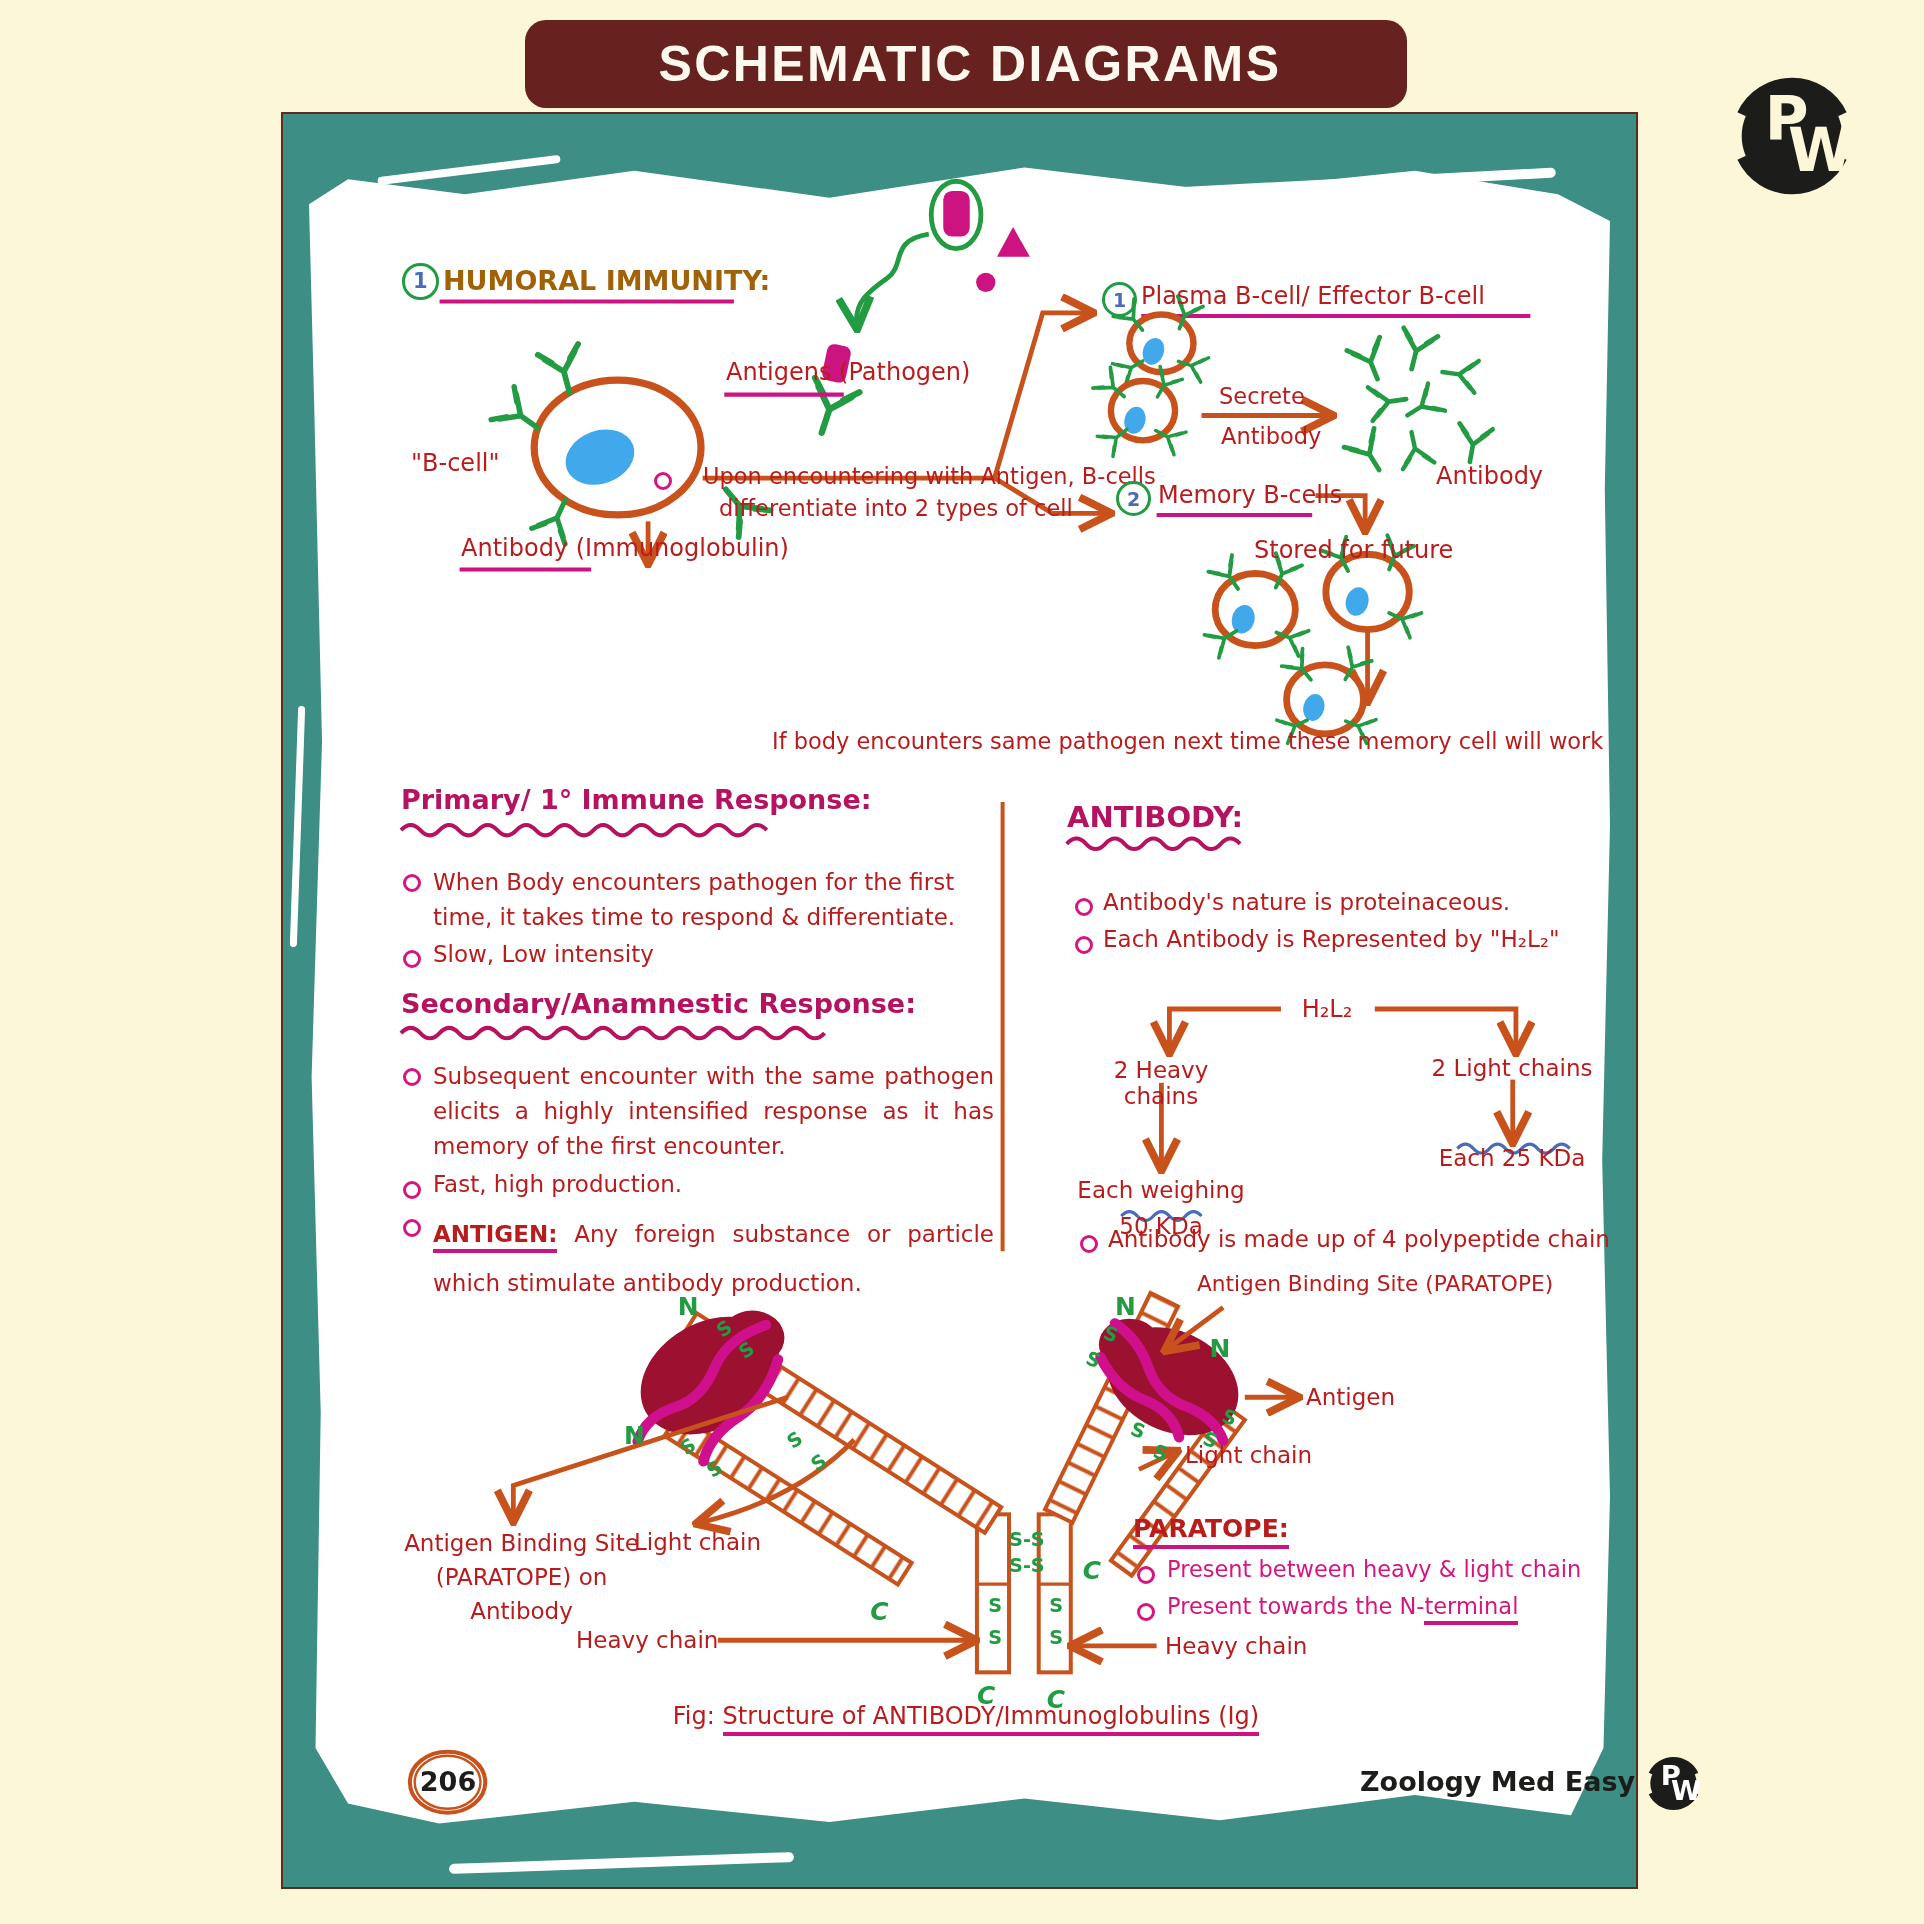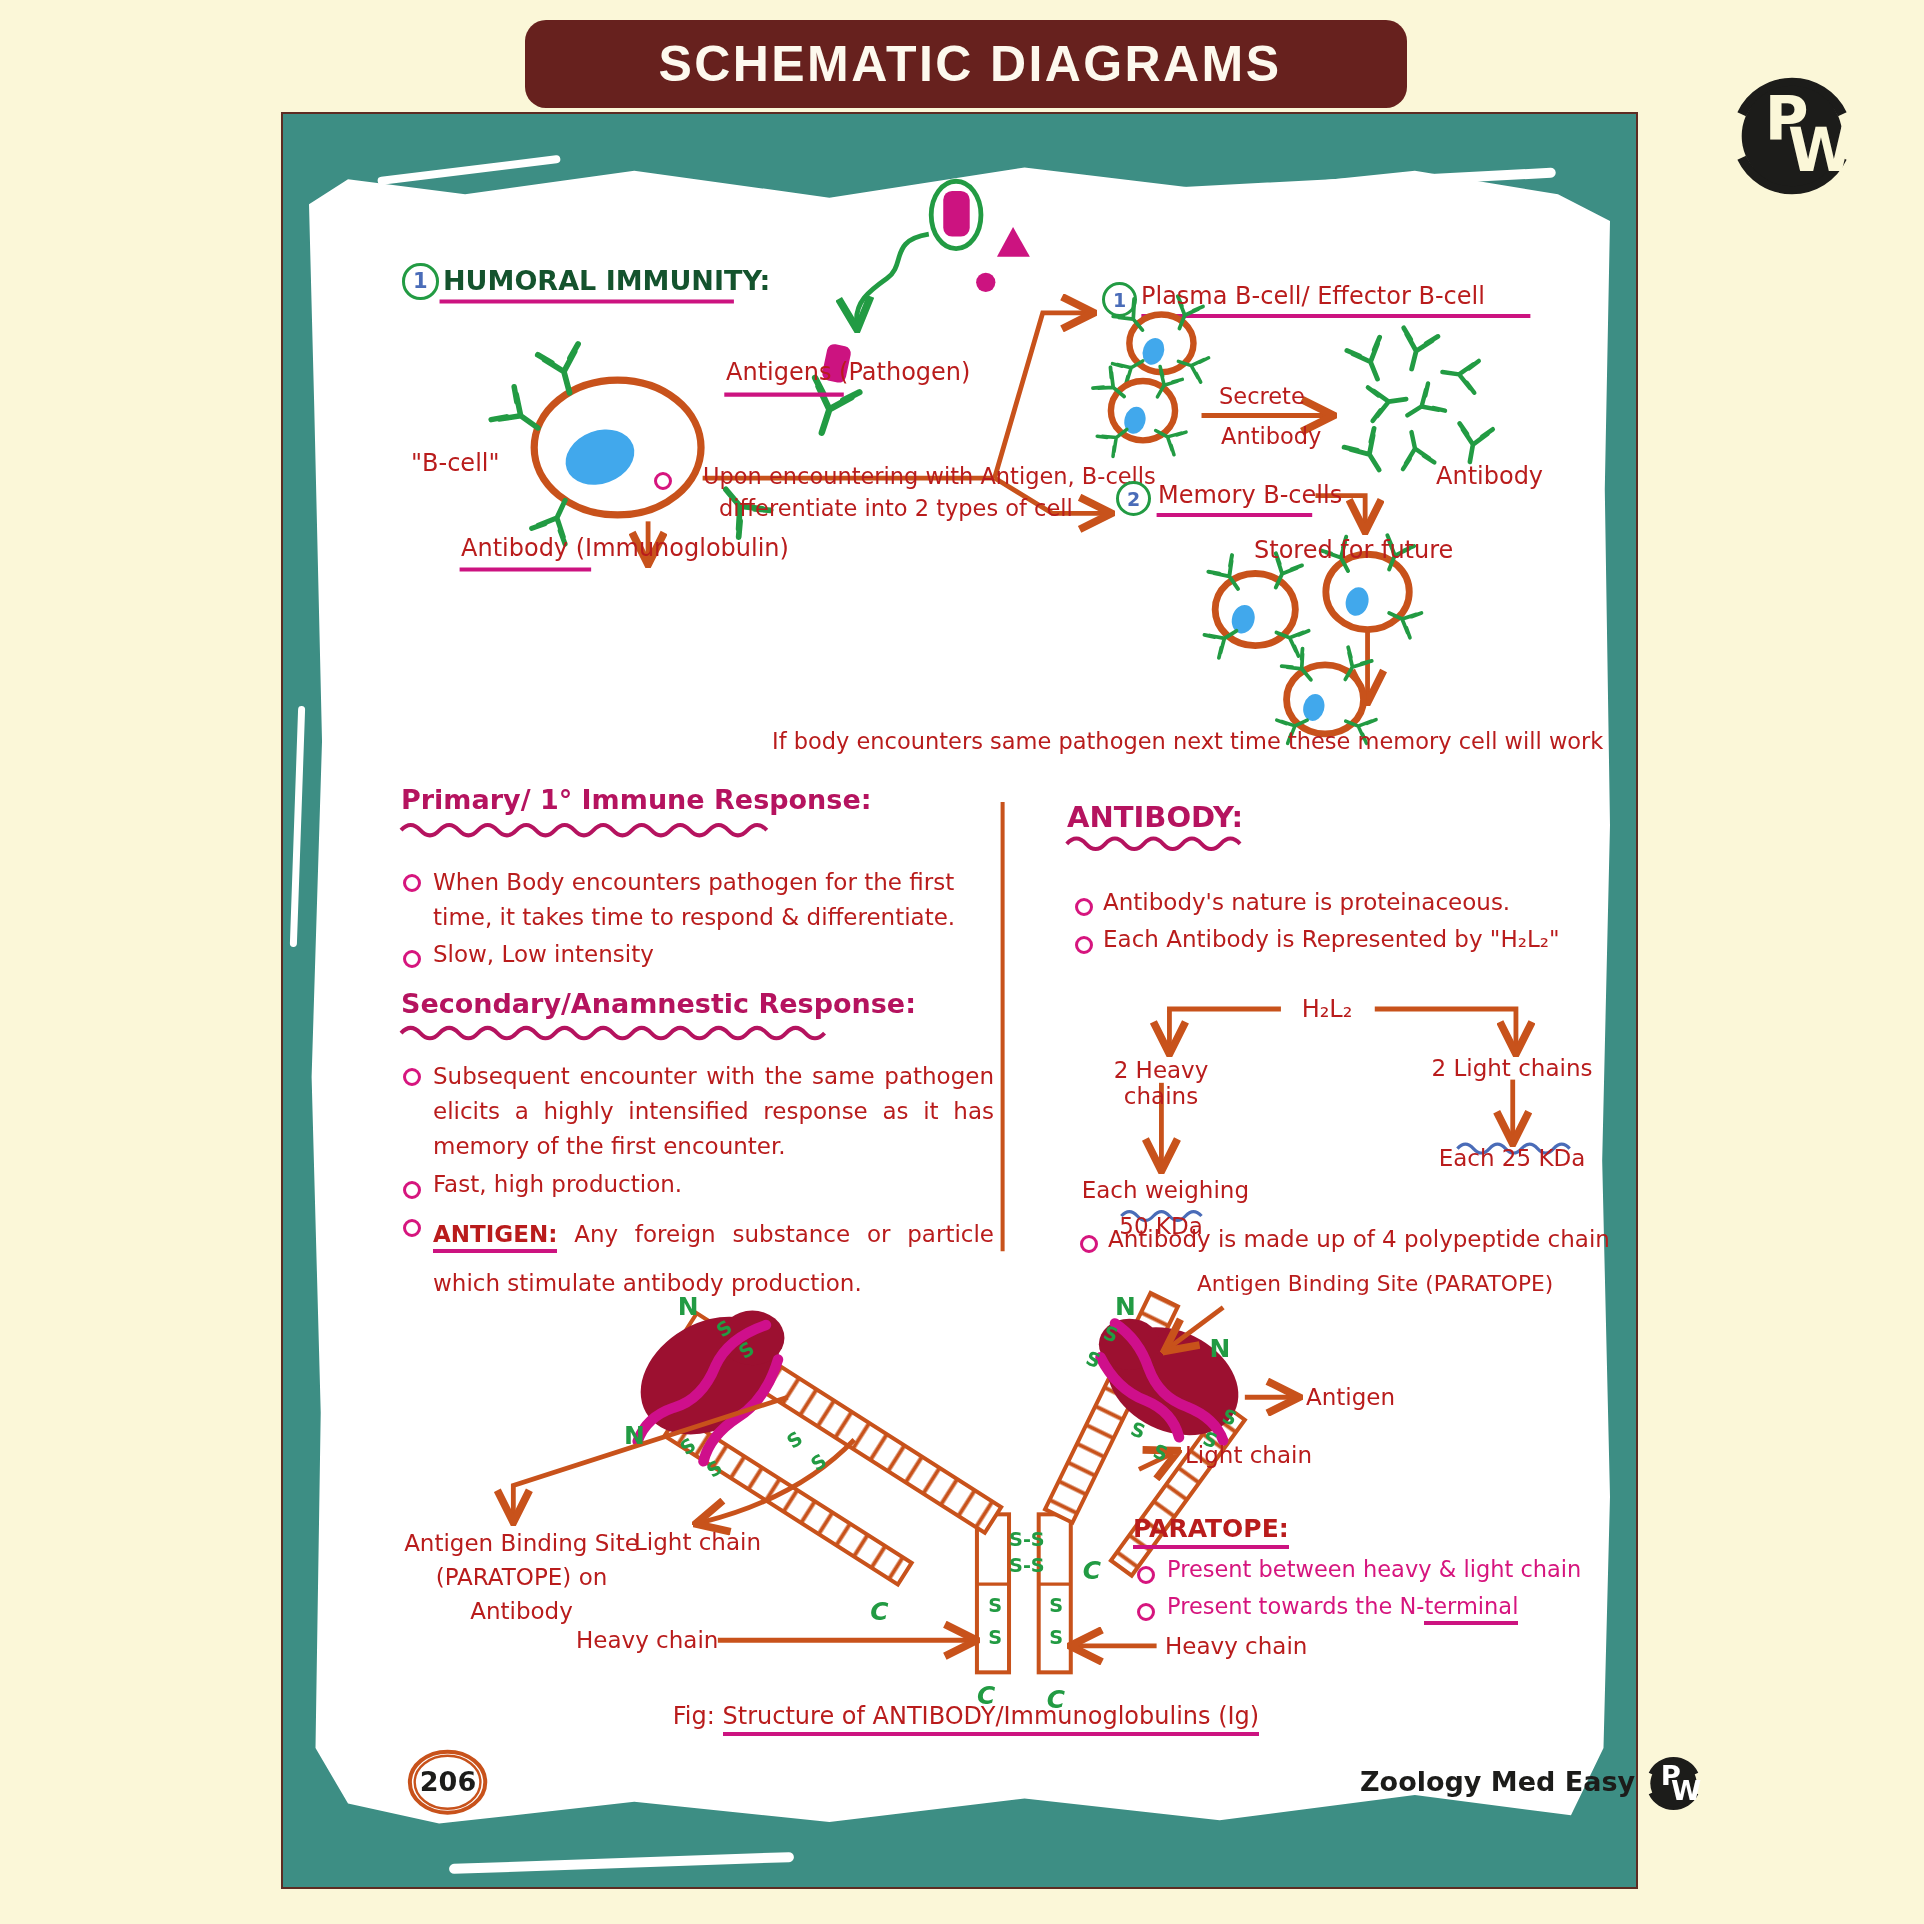--- a/index.html
+++ b/index.html
@@ -8,21 +8,21 @@
   
   .banner{left:525px;top:20px;width:874px;height:88px;background:#67211e;border-radius:21px;display:flex;align-items:center;justify-content:center;padding-left:8px;}
   .banner span{color:#fdf9ee;font-family:"Liberation Sans",sans-serif;font-weight:900;font-size:50px;letter-spacing:2.4px;}
   
   .frame{left:281px;top:112px;width:1357px;height:1777px;background:#3d8e84;border:2.4px solid #5e2b22;box-sizing:border-box;}
   .page{left:309px;top:154px;width:1301px;height:1678px;background:#ffffff;
     clip-path:polygon(0% 3%,3% 1.5%,12% 2.4%,25% 1%,40% 2.6%,55% .8%,70% 2.2%,85% 1%,96% 2.4%,100% 4%,99.6% 20%,100% 40%,99.4% 60%,100% 80%,99.5% 95%,97% 99%,85% 97.8%,70% 99.3%,55% 98%,40% 99.4%,25% 98.2%,10% 99.5%,3% 98.3%,.5% 95%,.9% 75%,.2% 55%,1% 35%,.4% 15%);}
   .streak{background:#ffffff;border-radius:9.6px;}
   
   .blue{color:#b91c1c;}
-  .green{color:#14532d;}
+  .green{color:#a16207;}
   .crimson{color:#b5135f;}
   .pink{color:#d6157e;}
   .black{color:#1c1c1a;}
   .t27{font-size:21.7px;} .t28{font-size:22.5px;} .t29{font-size:23px;} .t30{font-size:24px;} .t31{font-size:25px;} .t34{font-size:27px;} .t38{font-size:29px;}
   .bold{font-weight:bold;}
   .ctr{text-align:center;}
   .ul-mag{border-bottom:4px solid #cc1380;padding-bottom:2.4px;}
   .ring{display:inline-block;width:12px;height:12px;border:3.2px solid #d6157e;border-radius:50%;vertical-align:middle;}
   .circnum{position:absolute;border:3.2px solid #229b43;border-radius:50%;color:#4a6cb8;font-weight:bold;display:flex;align-items:center;justify-content:center;}
   .just{text-align:justify;}
@@ -301,21 +301,21 @@
 
 <div class="abs crimson bold t38" style="left:1067px;top:800px;">ANTIBODY:</div>
 <div class="abs" style="left:1075px;top:898px;"><span class="ring"></span></div>
 <div class="abs blue t29" style="left:1103px;top:889px;">Antibody's nature is proteinaceous.</div>
 <div class="abs" style="left:1075px;top:936px;"><span class="ring"></span></div>
 <div class="abs blue t29" style="left:1103px;top:926px;">Each Antibody is Represented by "H₂L₂"</div>
 
 <div class="abs blue t30 ctr" style="left:1271px;top:995px;width:112px;">H₂L₂</div>
 <div class="abs blue t29 ctr" style="left:1073px;top:1057px;width:176px;">2 Heavy chains</div>
 <div class="abs blue t29 ctr" style="left:1424px;top:1055px;width:176px;">2 Light chains</div>
-<div class="abs blue t29 ctr" style="left:1073px;top:1177px;width:176px;text-align:right;">Each weighing</div>
+<div class="abs blue t29 ctr" style="left:1073px;top:1177px;width:176px;">Each weighing</div>
 <div class="abs blue t29 ctr" style="left:1073px;top:1213px;width:176px;">50 KDa</div>
 <div class="abs blue t29 ctr" style="left:1424px;top:1145px;width:176px;">Each 25 KDa</div>
 
 <div class="abs" style="left:1080px;top:1235px;"><span class="ring"></span></div>
 <div class="abs blue t29" style="left:1108px;top:1226px;">Antibody is made up of 4 polypeptide chain</div>
 
 <div class="abs blue t27" style="left:1197px;top:1271px;">Antigen Binding Site (PARATOPE)</div>
 <div class="abs blue t29" style="left:1306px;top:1384px;">Antigen</div>
 <div class="abs blue t29" style="left:1185px;top:1442px;">Light chain</div>
 <div class="abs blue t29 ctr" style="left:393px;top:1526px;width:257px;line-height:34px;">

